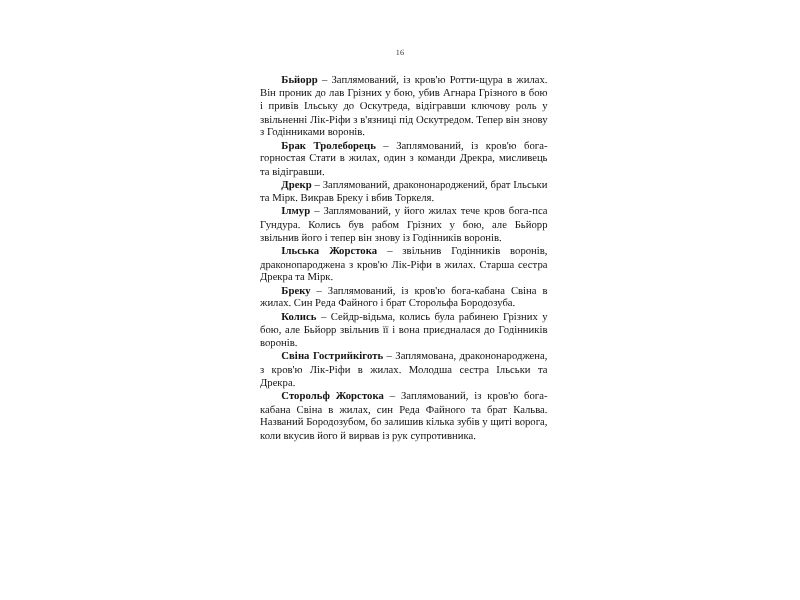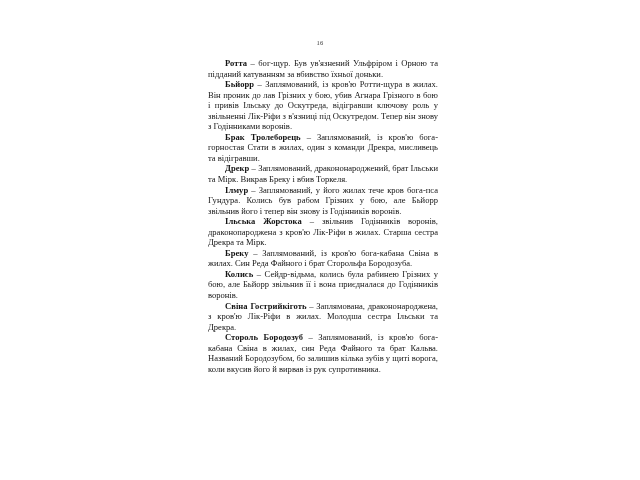--- a/index.html
+++ b/index.html
@@ -65,35 +65,34 @@
 </style>
 </head>
 <body>
 
 <div class="page">
 
   <div class="folio">16</div>
 
   <div class="textblock">
 
-    <p class="entry"><span class="nm">Ротта</span><span class="body"> – бог-щур. Був ув'язнений Ульфріром і Орною та підданий катуванням за вбивство їхньої доньки.</span></p>
 
     <p class="entry"><span class="nm">Бьйорр</span><span class="body"> – Заплямований, із кров'ю Ротти-щура в жилах. Він проник до лав Грізних у бою, убив Агнара Грізного в бою і привів Ільську до Оскутреда, відігравши ключову роль у звільненні Лік-Ріфи з в'язниці під Оскутредом. Тепер він знову з Годінниками воронів.</span></p>
 
     <p class="entry"><span class="nm">Брак Тролеборець</span><span class="body"> – Заплямований, із кров'ю бога-горностая Стати в жилах, один з команди Дрекра, мисливець та відігравши.</span></p>
 
     <p class="entry"><span class="nm">Дрекр</span><span class="body"> – Заплямований, дракононароджений, брат Ільськи та Мірк. Викрав Бреку і вбив Торкеля.</span></p>
 
     <p class="entry"><span class="nm">Ілмур</span><span class="body"> – Заплямований, у його жилах тече кров бога-пса Гундура. Колись був рабом Грізних у бою, але Бьйорр звільнив його і тепер він знову із Годінників воронів.</span></p>
 
     <p class="entry"><span class="nm">Ільська Жорстока</span><span class="body"> – звільнив Годінників воронів, драконопароджена з кров'ю Лік-Ріфи в жилах. Старша сестра Дрекра та Мірк.</span></p>
 
     <p class="entry"><span class="nm">Бреку</span><span class="body"> – Заплямований, із кров'ю бога-кабана Свіна в жилах. Син Реда Файного і брат Стороль­фа Бородозуба.</span></p>
 
     <p class="entry"><span class="nm">Колись</span><span class="body"> – Сейдр-відьма, колись була рабинею Грізних у бою, але Бьйорр звільнив її і вона приєдналася до Годінників воронів.</span></p>
 
     <p class="entry"><span class="nm">Свіна Гострийкіготь</span><span class="body"> – Заплямована, драконона­роджена, з кров'ю Лік-Ріфи в жилах. Молодша сестра Ільськи та Дрекра.</span></p>
 
 
-    <p class="entry"><span class="nm">Стороль Бородозуб</span><span class="body"> – Заплямований, із кров'ю бога-кабана Свіна в жилах, син Реда Файного та брат Кальва. Названий Бородозубом, бо залишив кілька зубів у щиті ворога, коли вкусив його й вирвав із рук супротивника.</span></p>
+    <p class="entry"><span class="nm">Сторольф Жорстока</span><span class="body"> – Заплямований, із кров'ю бога-кабана Свіна в жилах, син Реда Файного та брат Кальва. Названий Бородозубом, бо залишив кілька зубів у щиті ворога, коли вкусив його й вирвав із рук супротивника.</span></p>
 
   </div>
 </div>
 
 </body></html>

